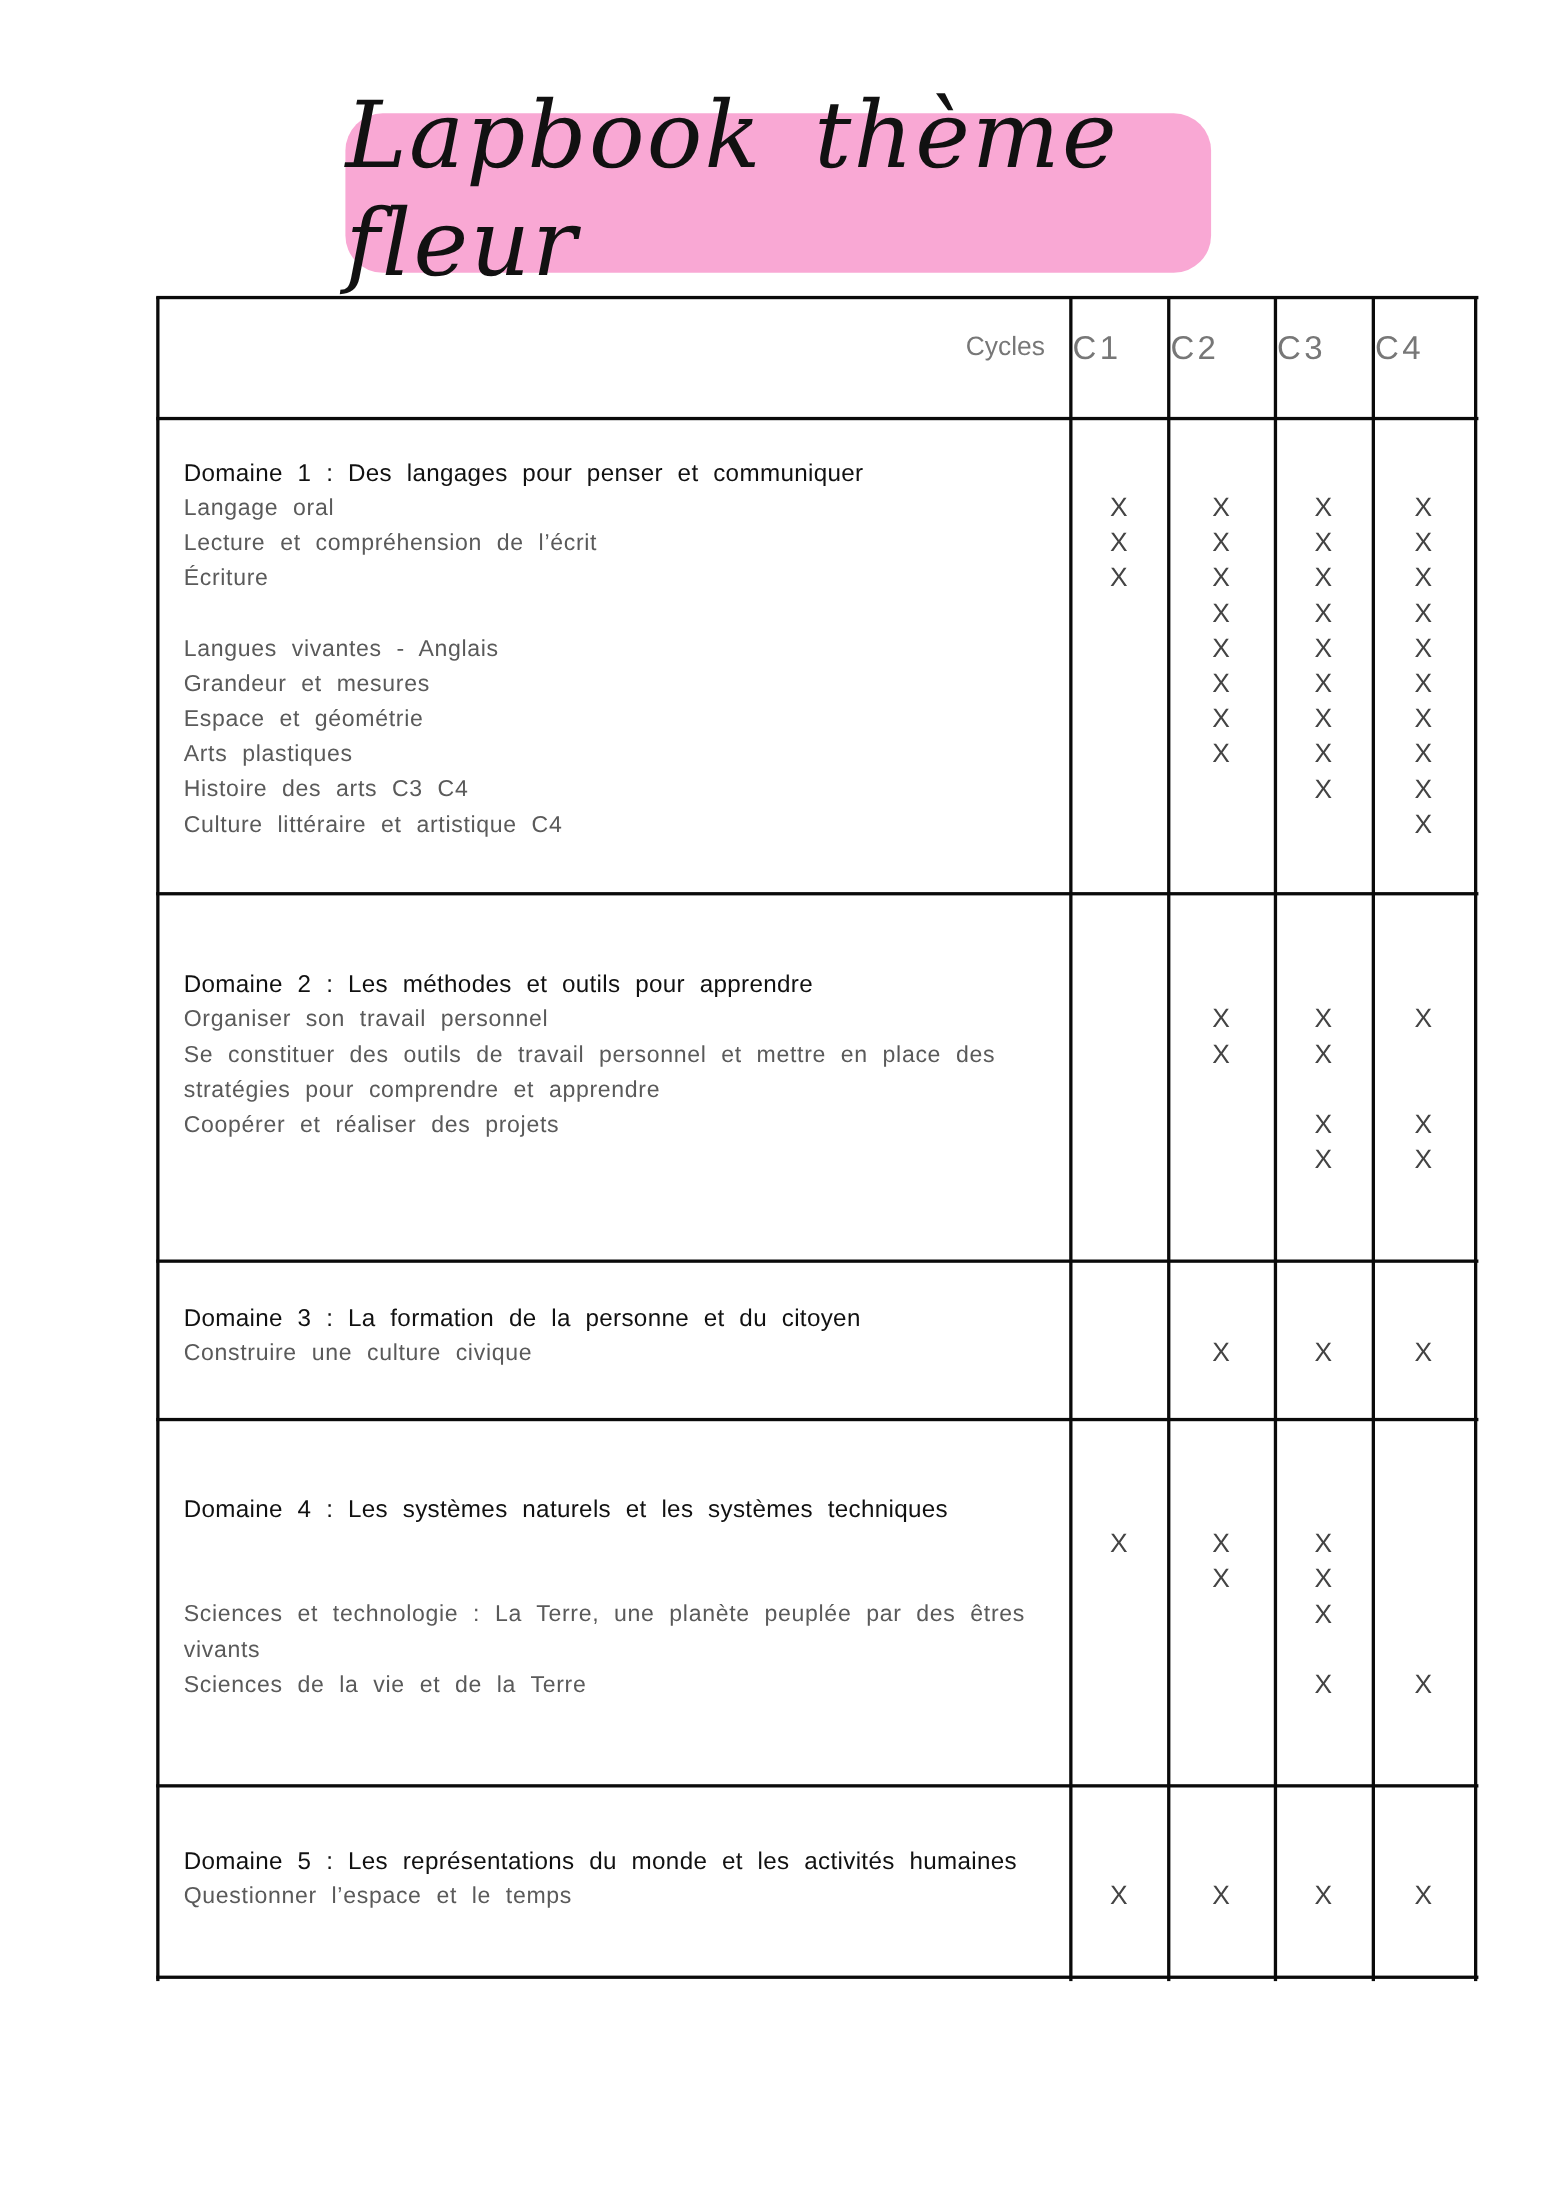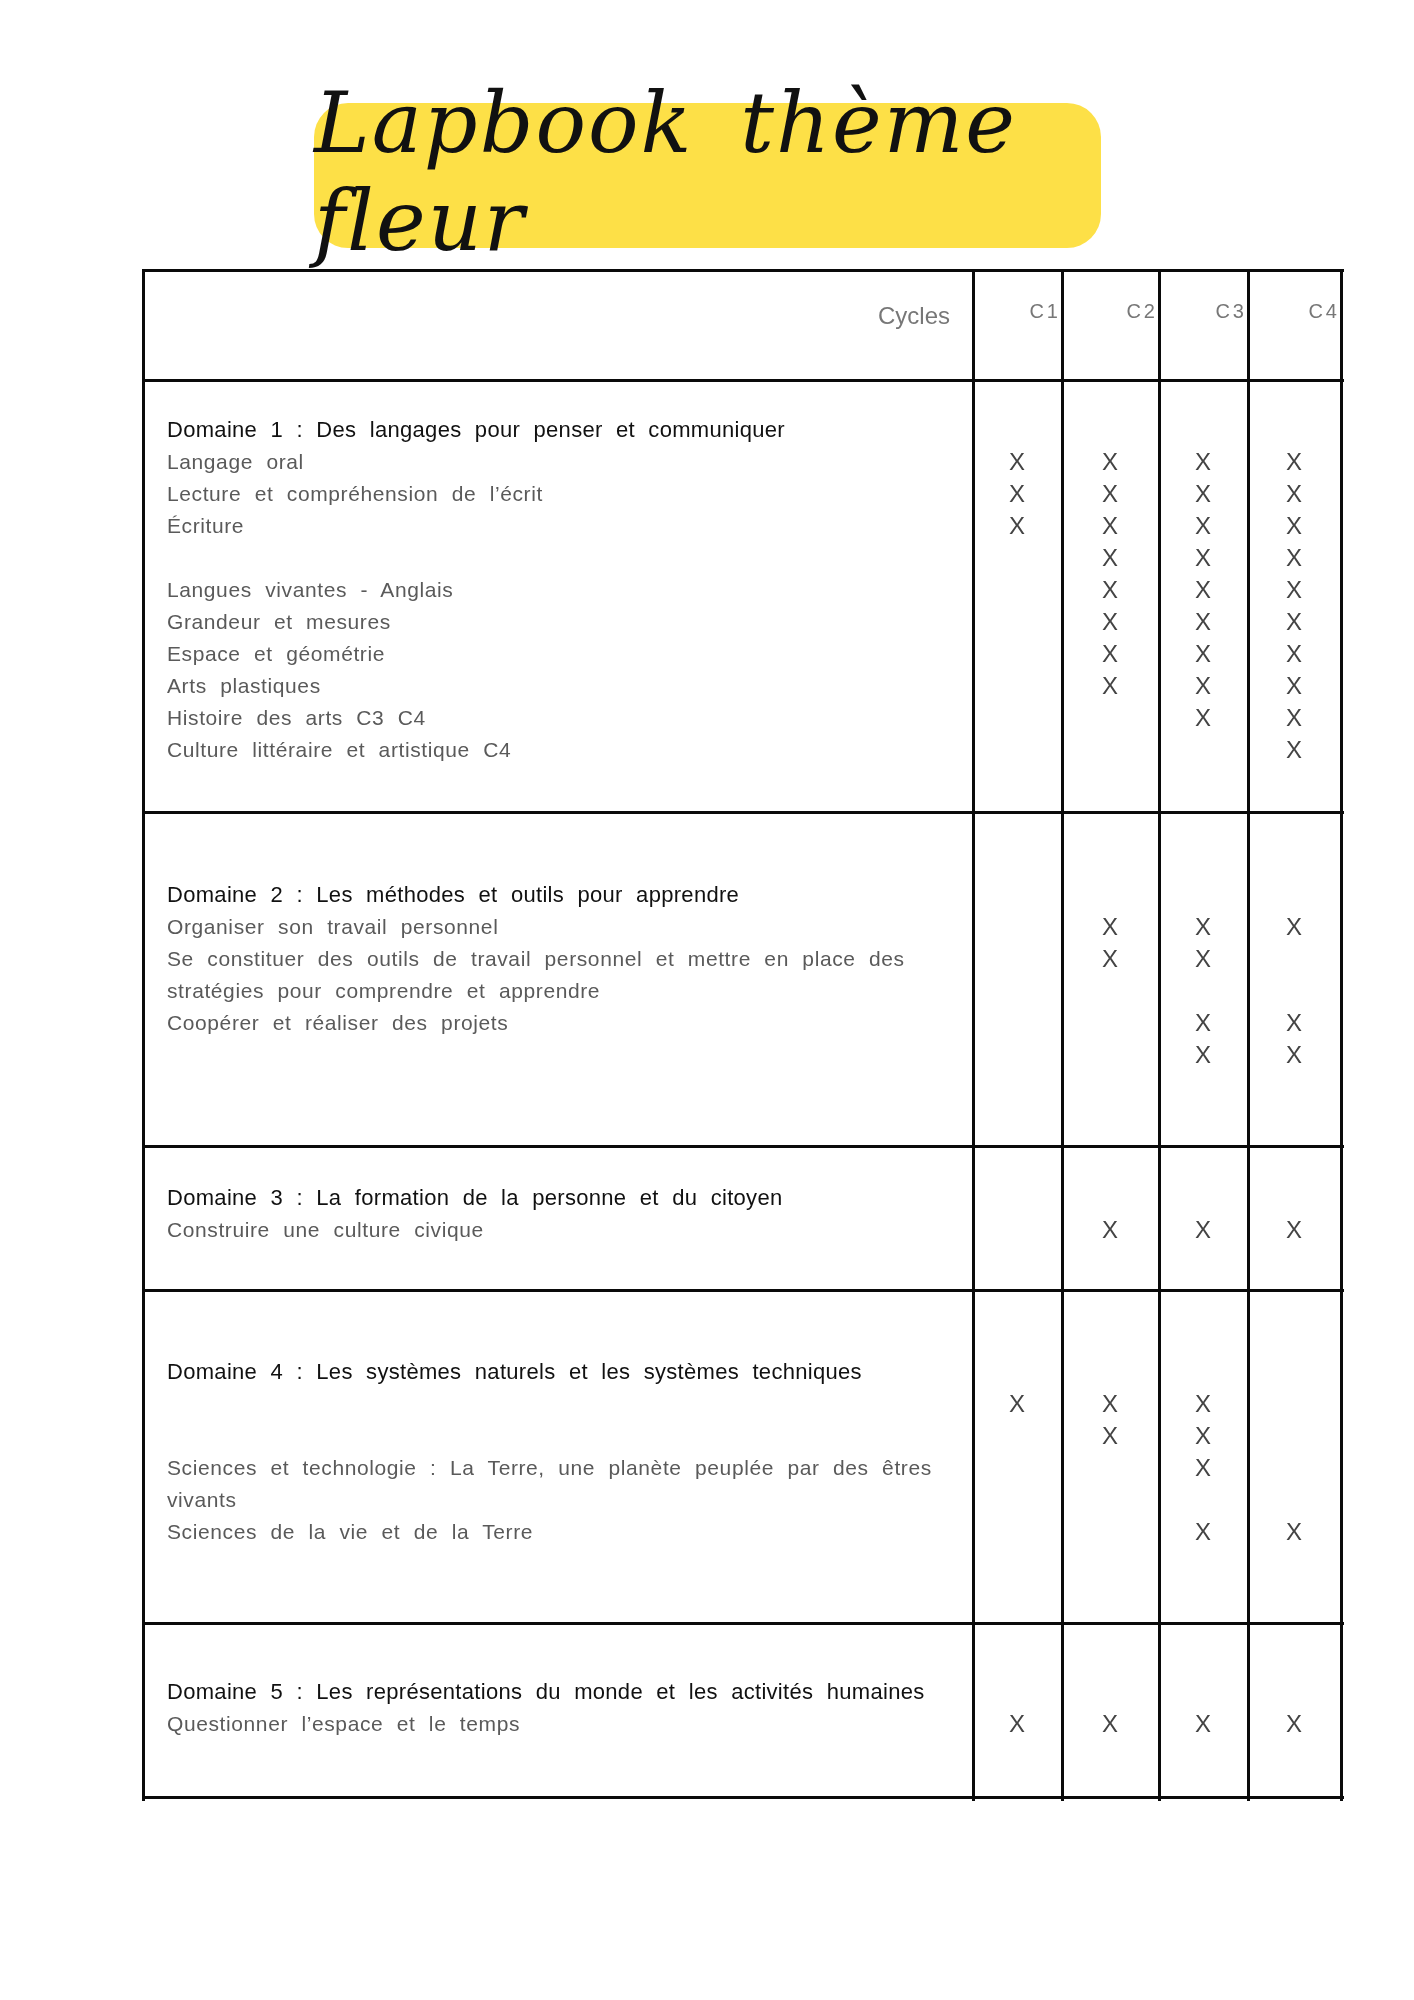--- a/index.html
+++ b/index.html
@@ -1,26 +1,26 @@
 <!DOCTYPE html>
 <html><head>
 <meta charset="utf-8">
 <style>
   html, body { margin:0; padding:0; }
   body { width:1414px; height:2000px; background:#ffffff; position:relative; overflow:hidden;
          font-family:"Liberation Sans", sans-serif; }
   .title-box { position:absolute; left:314px; top:103px; width:787px; height:145px;
-               background:#fde047; border-radius:34px; display:flex; align-items:center; justify-content:center; }
+               background:#f9a8d4; border-radius:34px; display:flex; align-items:center; justify-content:center; }
   .title-text { font-family:"DejaVu Serif", serif; font-style:italic; font-size:84px; color:#111;
                 letter-spacing:2px; word-spacing:18px; margin-top:-8px; }
   .grid-line { position:absolute; background:#0a0a0a; }
   .h { height:3px; left:142px; width:1202px; }
   .v { width:3px; top:270px; height:1531px; }
   .cycles-label { position:absolute; top:302px; right:calc(1414px - 950px); font-size:24px; color:#777; font-weight:300; }
-  .col-head { position:absolute; top:300px; font-size:20px; color:#777; text-align:right; letter-spacing:3px; }
+  .col-head { position:absolute; top:300px; font-size:30px; color:#777; text-align:left; letter-spacing:3px; }
   .domain { position:absolute; left:167px; width:1180px; }
   .line { position:relative; height:32px; line-height:32px; white-space:nowrap; }
   .heading { font-size:22px; color:#111; word-spacing:7px; letter-spacing:0.3px; }
   .item-text { font-size:21px; color:#5a5a5a; word-spacing:7px; letter-spacing:0.6px;margin-top:32px; }
   .mark { position:absolute; top:0; width:40px; text-align:center; font-size:24px; color:#444; font-weight:300; }
 </style>
 </head>
 <body>
 
 <div class="title-box">

